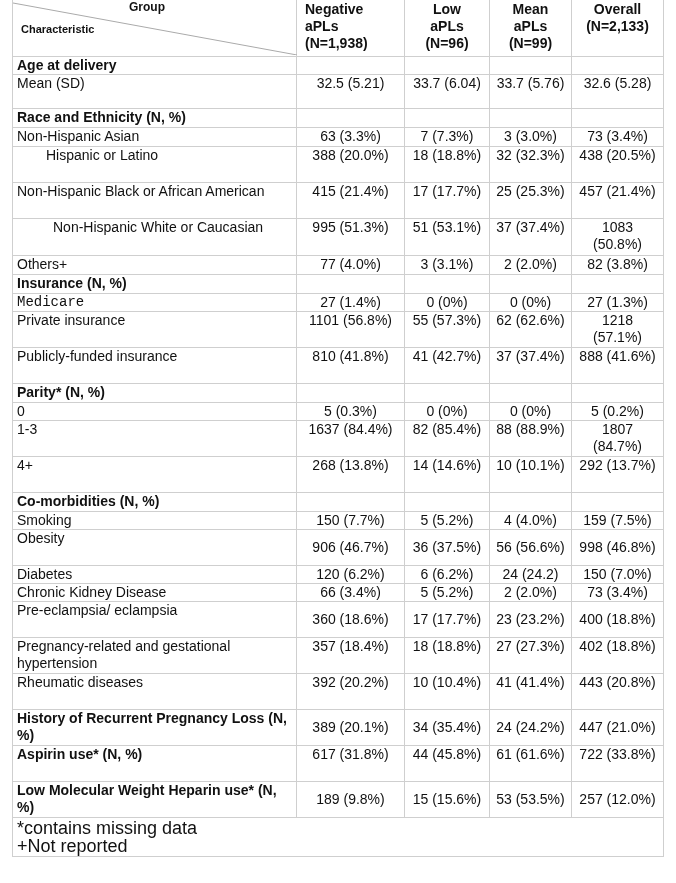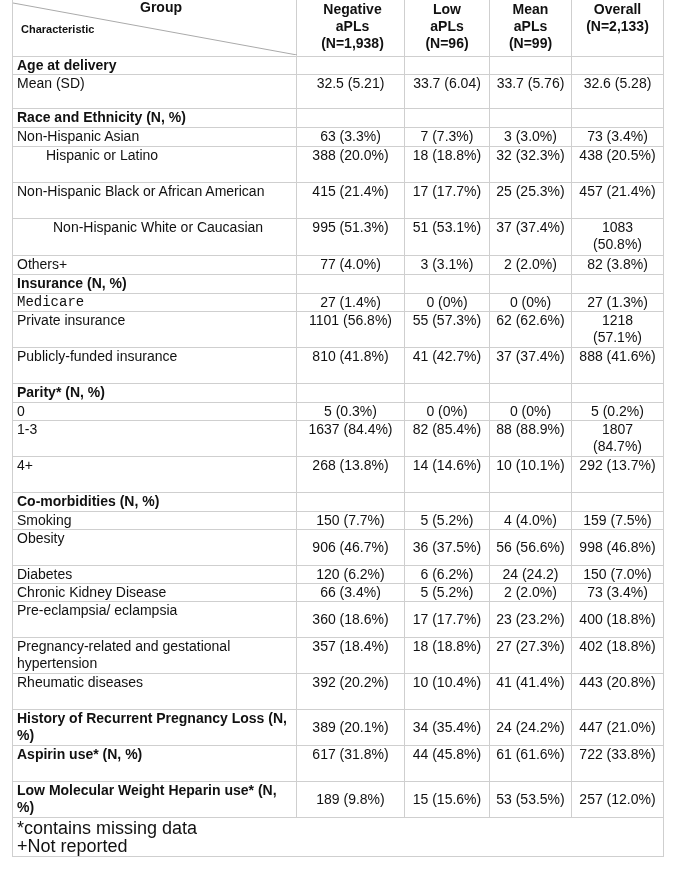--- a/index.html
+++ b/index.html
@@ -4,24 +4,24 @@
 <style>
   html, body { margin: 0; padding: 0; background: #ffffff; }
   body { width: 676px; height: 883px; position: relative; overflow: hidden;
          font-family: "Liberation Sans", sans-serif; color: #111; }
   table { position: absolute; left: 12px; top: -2px; border-collapse: collapse; table-layout: fixed; width: 651px; }
   td, th { border: 1.5px solid #cfcfcf; padding: 0 4px; vertical-align: top; font-size: 14px; line-height: 17px; }
   col.c0 { width: 284px; } col.c1 { width: 108px; } col.c2 { width: 85px; } col.c3 { width: 82px; } col.c4 { width: 92px; }
   .num { text-align: center; }
   .bold { font-weight: bold; }
   th { font-weight: bold; text-align: center; height: 55px; padding-top: 2px; }
-  th.negh { text-align: center; padding-left: 8px; }
+  th.negh { text-align: left; padding-left: 8px; }
   th.diag { position: relative; padding: 0; }
   th.diag svg { position: absolute; left: 0; top: 0; }
-  .grp { position: absolute; left: 127px; top: 0px; font-size: 14px; font-weight: bold; }
+  .grp { position: absolute; left: 116px; top: 0px; font-size: 12px; font-weight: bold; }
   .chr { position: absolute; left: 8px; top: 22px; font-size: 11px; font-weight: bold; }
   .mid td.num { vertical-align: middle; }
   .foot { font-size: 18px; line-height: 18px; padding-top: 1px; padding-bottom: 1px; }
 </style>
 </head>
 <body>
 
 <table>
   <colgroup>
       <col class="c0">

